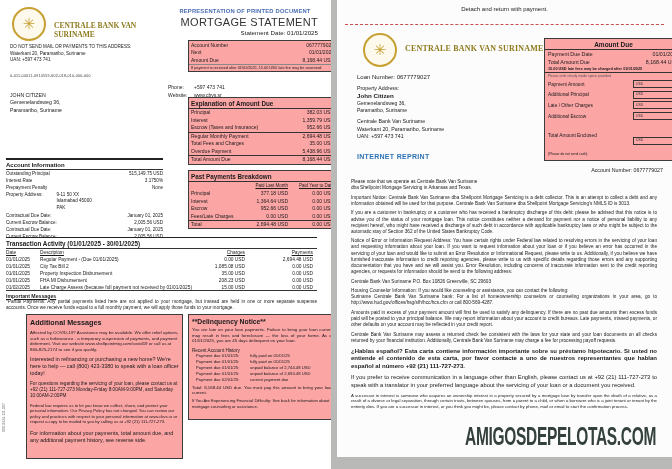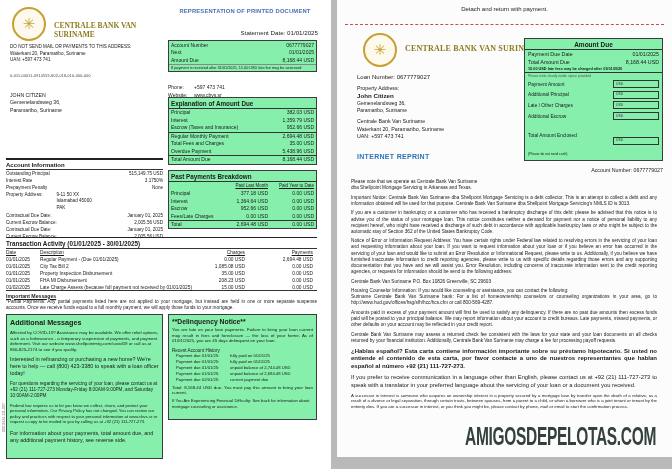--- a/index.html
+++ b/index.html
@@ -12,21 +12,21 @@
 
   
   .seal { width:34px; height:34px; border:2px solid #c8a032; border-radius:50%; display:flex; align-items:center; justify-content:center; color:#c8a032; font-size:15px; background:#fdf9ec; }
   .bankname { font-family:"Liberation Serif", serif; font-weight:bold; color:#8d7b1e; }
 
   
   .rep-line { left:172px; top:8px; width:146px; text-align:center; font-size:5.8px; font-weight:bold; color:#4a6db4; letter-spacing:.2px; }
   .doc-title { left:140px; top:16px; width:178px; text-align:right; font-size:11px; color:#333; letter-spacing:.3px; }
   .stmt-date { left:140px; top:29px; width:178px; text-align:right; font-size:6.2px; }
 
-  .box { border:1px solid #3c3c3c; background:#86efac; }
+  .box { border:1px solid #3c3c3c; background:#fca5a5;margin-left:20px; }
   .frow { display:flex; justify-content:space-between; }
 
   .acct-box { left:168px; top:40px; width:149px; }
   .acct-box .frow { padding:.8px 2px; font-size:5px; }
   .acct-note { font-size:3.8px; line-height:1.2; padding:1px 2px; border-top:1px solid #888; color:#222; }
   .contact { left:168px; top:84px; font-size:5px; line-height:1.55; }
   .contact b { font-weight:normal; display:inline-block; width:26px; }
 
   .warn { left:10px; top:44px; width:152px; font-size:4.6px; line-height:1.45; }
   .code-line { left:10px; top:74px; font-size:3.6px; letter-spacing:.25px; color:#333; }
@@ -122,20 +122,21 @@
 <body>
 
 <div id="page-left" class="page">
 
   <div class="abs seal" style="left:12px; top:7px;">
       <span>✳</span>
     </div>
   <div class="abs bankname" style="left:54px; top:21px; width:116px; font-size:7.5px;">CENTRALE BANK VAN SURINAME</div>
 
   <div class="abs rep-line">REPRESENTATION OF PRINTED DOCUMENT</div>
+  <div class="abs doc-title">MORTGAGE STATEMENT</div>
   <div class="abs stmt-date">Statement Date: 01/01/2025</div>
 
   <div class="abs warn">
     <div>DO NOT SEND MAIL OR PAYMENTS TO THIS ADDRESS:</div>
     <div>Waterkant 20, Paramaribo, Suriname</div>
     <div>UAN: +597 473 741</div>
   </div>
   <div class="abs code-line">0-011-04011-0914559-602-018-010-000-000</div>
   <div class="abs recip">
     <div>JOHN CITIZEN</div>

